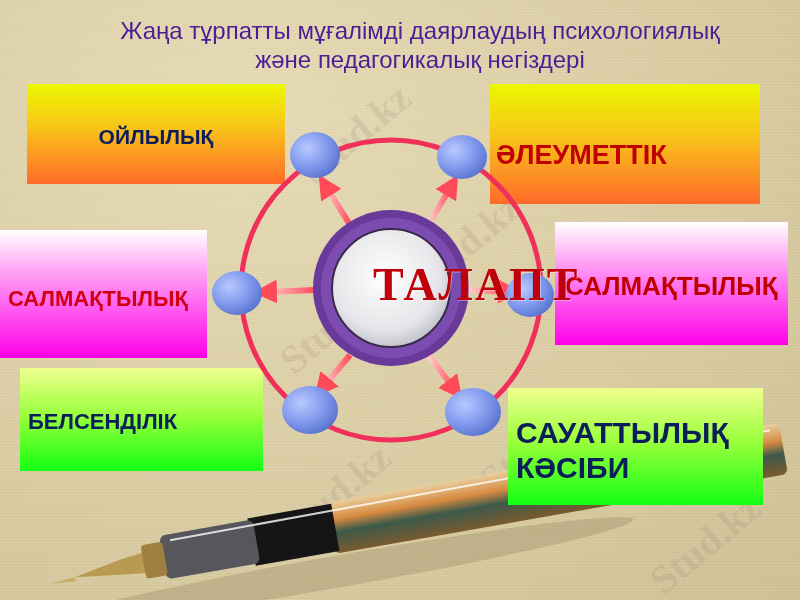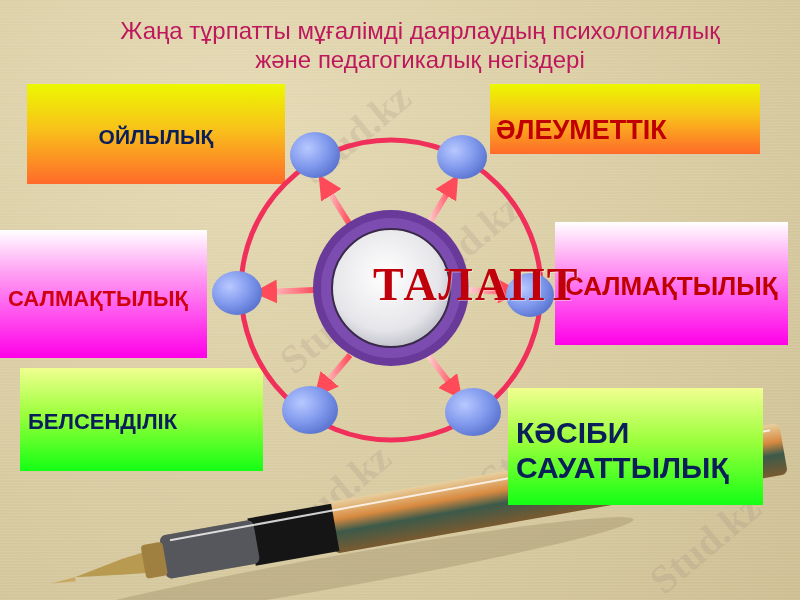--- a/index.html
+++ b/index.html
@@ -9,35 +9,35 @@
     font-family: "Liberation Sans", sans-serif;
   }
   .bg {
     position:absolute; inset:0;
     background:
       repeating-linear-gradient(0deg, rgba(255,255,255,0.05) 0px, rgba(255,255,255,0.05) 1px, rgba(0,0,0,0.02) 2px, rgba(0,0,0,0) 3px),
       radial-gradient(ellipse at 30% 20%, #e6dbb5 0%, #d9cca2 60%, #cfc095 100%);
   }
   .title {
     position:absolute; left:40px; top:16px; width:760px;
-    text-align:center; color:#be185d; font-size:24px; line-height:29px;
+    text-align:center; color:#4c1d95; font-size:24px; line-height:29px;
   }
   .box {
     position:absolute; display:flex; align-items:center;
     font-weight:bold; box-sizing:border-box;
   }
   .b-orange { background: linear-gradient(to bottom, #ecf800 0%, #f8c21a 45%, #ff6a2a 100%); }
   .b-magenta { background: linear-gradient(to bottom, #ffffff 0%, #ff9cf3 35%, #ff00e8 100%); }
   .b-green { background: linear-gradient(to bottom, #f0ff90 0%, #9cff3c 45%, #14ff14 100%); }
   .t-navy { color:#0a1e5a; }
   .t-red { color:#d00010; }
   .t-darkred { color:#c00000; }
 
   #box-oilylyk { left:27px; top:84px; width:258px; height:100px; justify-content:center; font-size:21px; padding-top:6px; }
-  #box-aleumettik { left:490px; top:84px; width:270px; height:70px; font-size:27px; line-height:32px; padding-left:6px; padding-top:21px; }
+  #box-aleumettik { left:490px; top:84px; width:270px; height:120px; font-size:27px; line-height:32px; padding-left:6px; padding-top:21px; }
   #box-salmaqtylyk { left:0px; top:230px; width:207px; height:128px; font-size:22px; padding-left:8px; padding-top:10px; }
   #box-teren { left:555px; top:222px; width:233px; height:123px; font-size:26px; line-height:31px; padding-left:10px; padding-top:6px; }
   #box-belsendilik { left:20px; top:368px; width:243px; height:103px; font-size:22px; padding-left:8px; padding-top:4px; }
   #box-kasibi { left:508px; top:388px; width:255px; height:117px; font-size:30px; line-height:35px; padding-left:8px; padding-top:6px; }
 
   .diagram { position:absolute; left:0; top:0; width:800px; height:600px; pointer-events:none; }
   .center-label {
     position:absolute; left:373px; top:258px;
     font-family: Liberation Serif, serif; font-weight:bold;
     font-size:46px; color:#c0000a; letter-spacing:2px;
@@ -107,22 +107,22 @@
     <div>САЛМАҚТЫЛЫҚ</div>
   </div>
 </div>
 
 <div id="box-belsendilik" class="box b-green t-navy">
   <span>БЕЛСЕНДІЛІК</span>
 </div>
 
 <div id="box-kasibi" class="box b-green t-navy">
   <div>
+    <div>САУАТТЫЛЫҚ</div>
     <div>КӘСІБИ</div>
-    <div>САУАТТЫЛЫҚ</div>
   </div>
 </div>
 
 <svg class="diagram" viewBox="0 0 800 600">
   <defs>
     <radialGradient id="nodeGrad" cx="0.35" cy="0.35" r="0.7">
       <stop offset="0" stop-color="#b8c8ff"></stop>
       <stop offset="0.6" stop-color="#7f98ec"></stop>
       <stop offset="1" stop-color="#5a74d0"></stop>
     </radialGradient>

